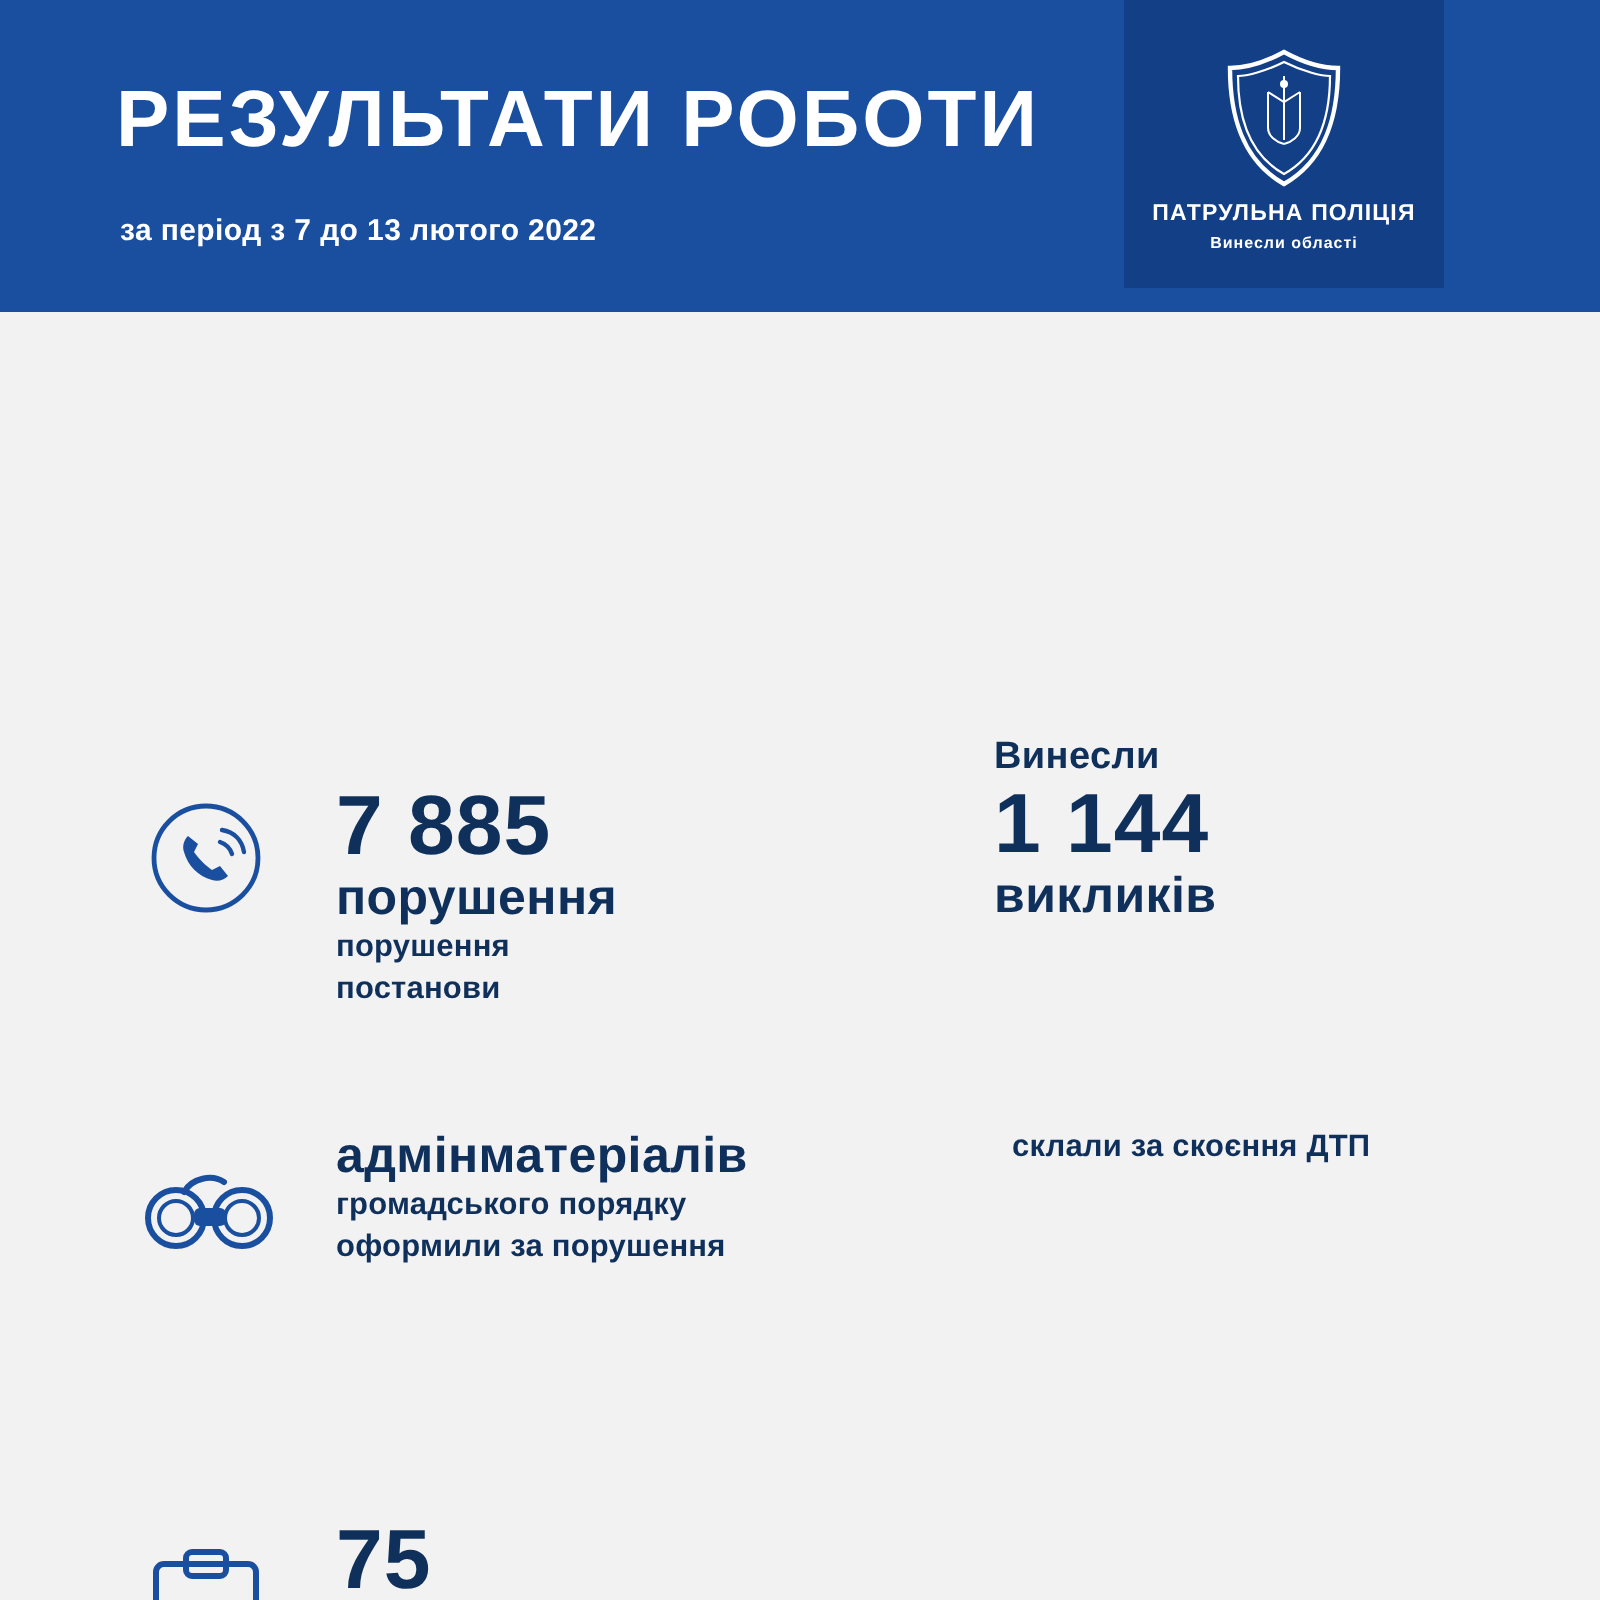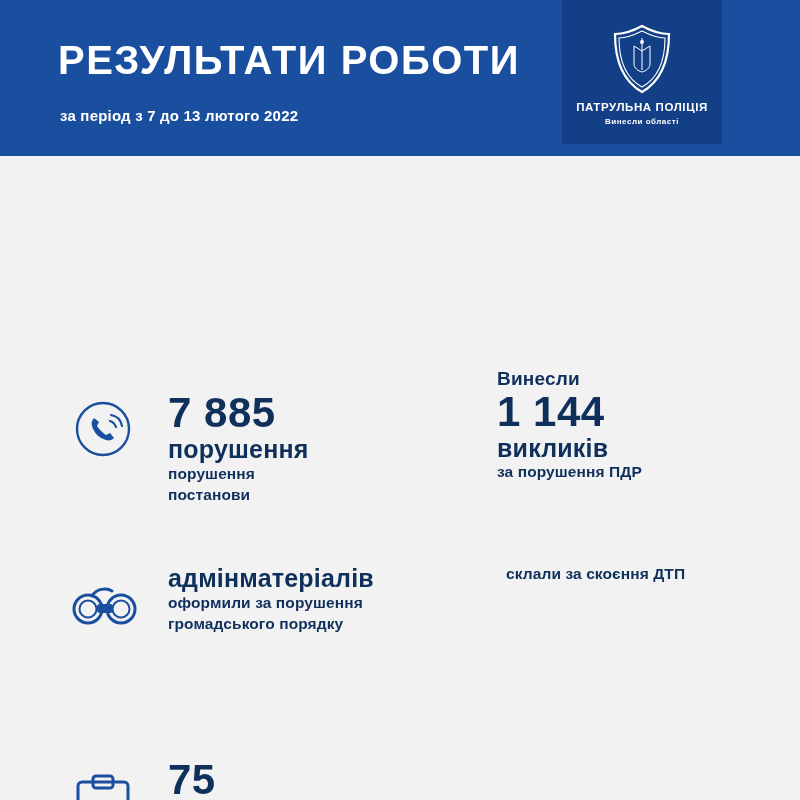--- a/index.html
+++ b/index.html
@@ -190,37 +190,36 @@
       <div class="num">7 885</div>
       <div class="unit">порушення</div>
       <div class="desc">порушення</div>
       <div class="desc">постанови</div>
     </div>
 
     <div class="block right-center" id="block-resolutions">
       <div class="lead">Винесли</div>
       <div class="num">1 144</div>
       <div class="unit">викликів</div>
-      <div class="desc">за порушення ПДР</div>
     </div>
 
     <div class="icon-wrap" id="icon-admin-mat">
       <svg viewBox="0 0 76 60" width="76" height="60" aria-hidden="true">
         <circle cx="22" cy="33" r="14" fill="none" stroke="#1a4fa0" stroke-width="3"></circle>
         <circle cx="22" cy="33" r="8.5" fill="none" stroke="#1a4fa0" stroke-width="2"></circle>
         <circle cx="55" cy="33" r="14" fill="none" stroke="#1a4fa0" stroke-width="3"></circle>
         <circle cx="55" cy="33" r="8.5" fill="none" stroke="#1a4fa0" stroke-width="2"></circle>
         <rect x="31" y="28" width="16" height="9" rx="3" fill="#1a4fa0"></rect>
         <path d="M26 20 C30 13, 40 11, 46 15" fill="none" stroke="#1a4fa0" stroke-width="3" stroke-linecap="round"></path>
       </svg>
     </div>
     <div class="block" id="block-admin-mat">
       <div class="unit">адмінматеріалів</div>
+      <div class="desc">громадського порядку</div>
       <div class="desc">оформили за порушення</div>
-      <div class="desc">громадського порядку</div>
     </div>
 
     <div class="block right-center" id="block-accidents">
       <div class="desc">склали за скоєння ДТП</div>
     </div>
 
     <div class="icon-wrap" id="icon-dui">
       <svg viewBox="0 0 58 74" width="58" height="74" aria-hidden="true">
         <rect x="4" y="8" width="50" height="62" rx="4" fill="none" stroke="#1a4fa0" stroke-width="3"></rect>
         <rect x="19" y="2" width="20" height="12" rx="3" fill="none" stroke="#1a4fa0" stroke-width="3"></rect>

